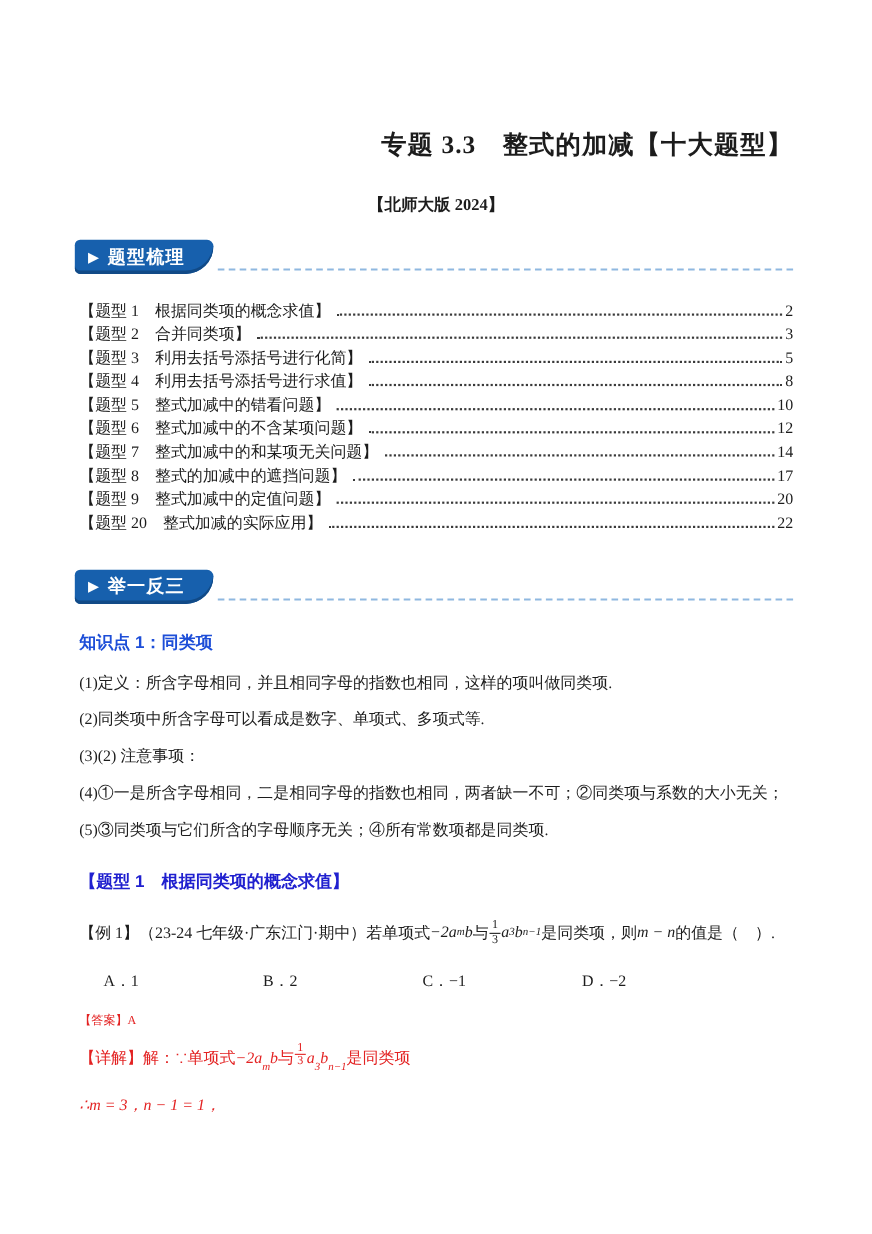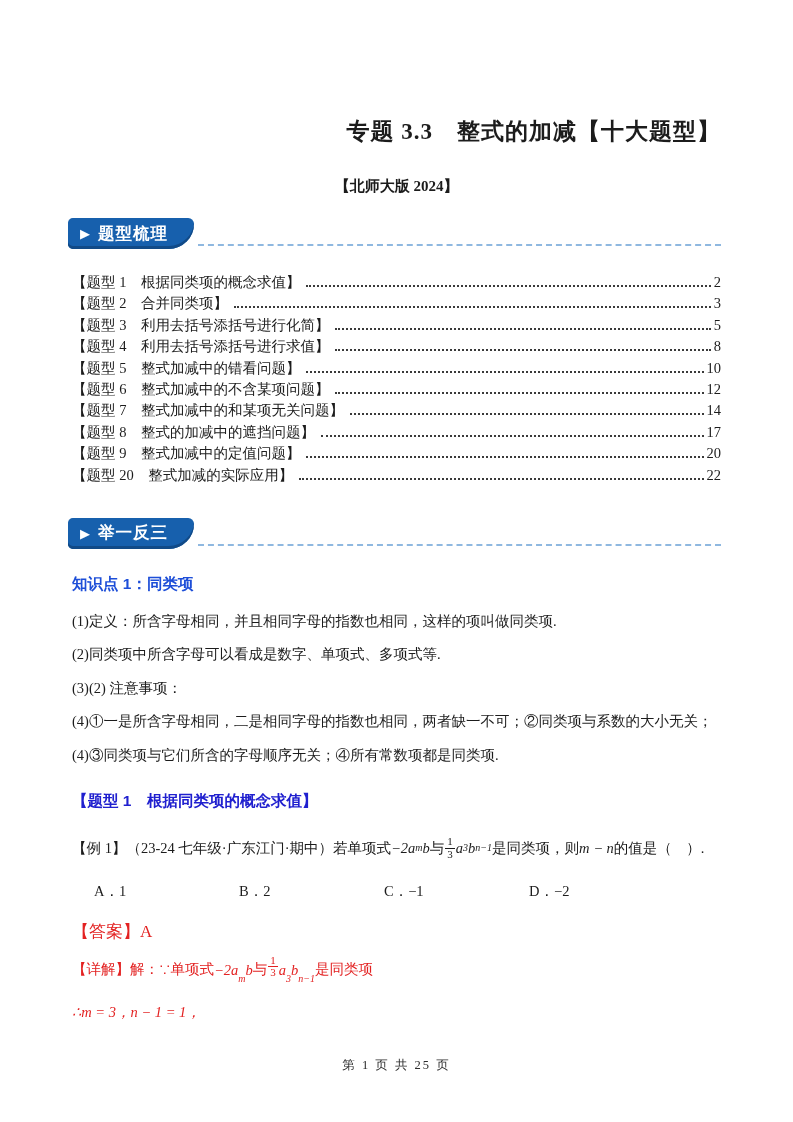--- a/index.html
+++ b/index.html
@@ -117,21 +117,21 @@
   .options-row {
     margin-top: 21px;
     padding-left: 22px;
     font-size: 14.5px;
     display: flex;
   }
   .options-row .opt { width: 145px; }
   .options-row .opt:last-child { width: auto; }
 
   .red { color: #e32222; }
-  .ans-line { margin-top: 19px; font-size: 17px; }
+  .ans-line { margin-top: 19px; font-size: 11px; }
   .analysis-para {
     margin-top: 12px;
     font-size: 14.5px;
     line-height: 34px;
     text-align: justify;
   }
   .solution-line {
     margin-top: 12px;
     font-size: 14.5px;
     display: flex; align-items: flex-end;
@@ -223,21 +223,21 @@
         <span>举一反三</span>
       </div>
       <div class="dash-rule"></div>
     </div>
 
     <div class="kp-heading">知识点 1：同类项</div>
     <div class="kp-point">(1)定义：所含字母相同，并且相同字母的指数也相同，这样的项叫做同类项.</div>
     <div class="kp-point">(2)同类项中所含字母可以看成是数字、单项式、多项式等.</div>
     <div class="kp-point">(3)(2) 注意事项：</div>
     <div class="kp-point">(4)①一是所含字母相同，二是相同字母的指数也相同，两者缺一不可；②同类项与系数的大小无关；</div>
-    <div class="kp-point">(4)③同类项与它们所含的字母顺序无关；④所有常数项都是同类项.</div>
+    <div class="kp-point">(5)③同类项与它们所含的字母顺序无关；④所有常数项都是同类项.</div>
 
     <div class="topic-heading">【题型 1　根据同类项的概念求值】</div>
 
     <div class="problem-line">
       <span>【例 1】</span>
         <span>（23-24 七年级·广东江门·期中）</span>
         <span>若单项式</span>
         <span class="mi">−2a</span>
         <sup class="exp">m</sup>
         <span class="mi">b</span>
@@ -282,14 +282,13 @@
         <sup class="exp">3</sup>
         <span class="mi">b</span>
         <sup class="exp">n−1</sup>
         <span>是同类项</span>
     </div>
 
     <div class="conclusion-line red">∴m = 3，n − 1 = 1，</div>
 
   </div>
 
-  <div class="footer">第 1 页 共 25 页</div>
 </div>
 
 </body></html>

